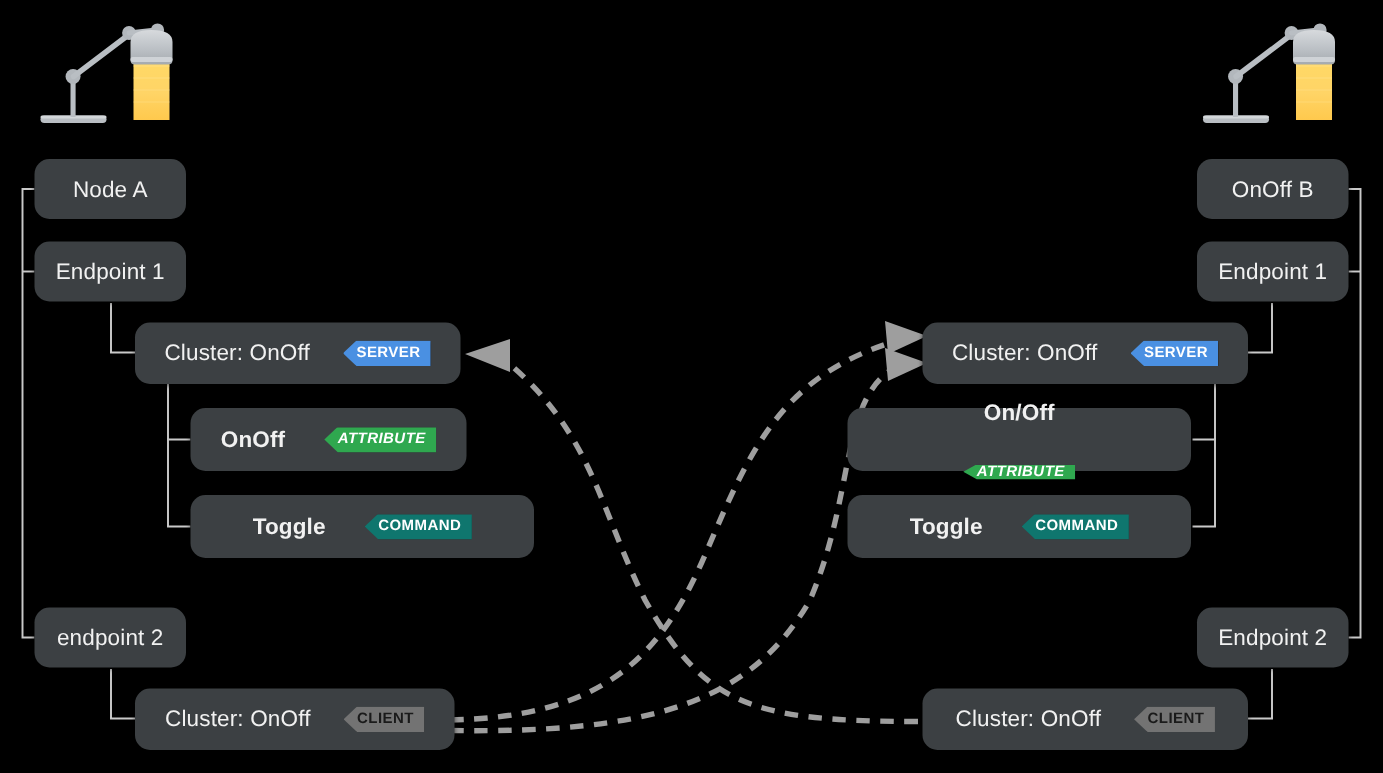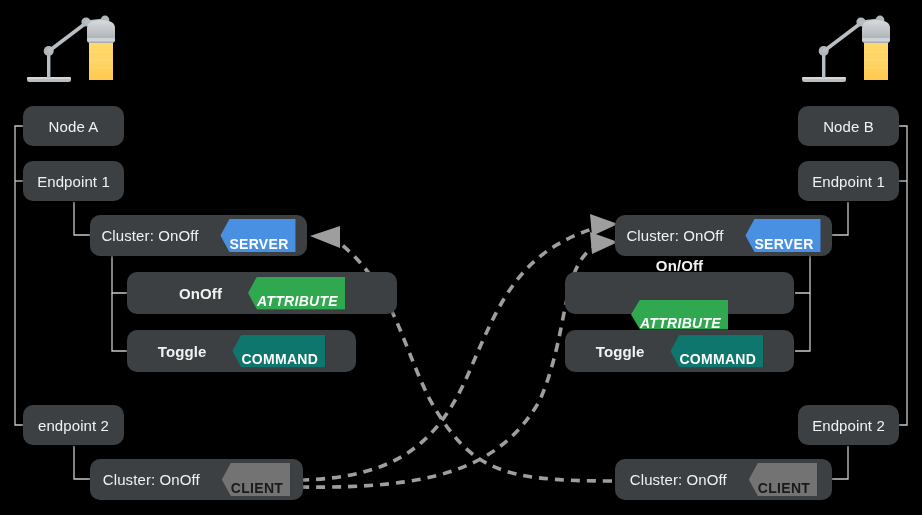--- a/index.html
+++ b/index.html
@@ -63,22 +63,22 @@
     font-size: 15px;
     font-weight: 700;
   }
   
   .badge {
     position: relative;
     display: inline-flex;
     align-items: center;
     justify-content: center;
     height: 17px;
-    padding: 16px 7px 0 9px;
-    font-size: 14px;
+    padding: 0 7px 0 9px;
+    font-size: 10px;
     font-weight: 700;
     letter-spacing: 0.3px;
     line-height: 1;
     white-space: nowrap;
     clip-path: polygon(9px 0, 100% 0, 100% 100%, 9px 100%, 0 50%);
     box-shadow: 1px 1px 2px rgba(0,0,0,0.5);
     text-align: center;
   }
   .badge-server { background: #4a90e2; color: #ffffff; }
   .badge-attribute { background: #2fa84f; color: #ffffff; font-style: italic; }
@@ -214,41 +214,41 @@
 
   <div class="box" style="left:23px; top:161px; width:101px; height:40px;">
     <span class="box-label">Endpoint 1</span>
   </div>
 
   <div class="box cluster-box" style="left:90px; top:215px; width:217px; height:41px;">
     <span class="box-label">Cluster: OnOff</span>
     <span class="badge badge-server">SERVER</span>
   </div>
 
-  <div class="box member-box" style="left:127px; top:272px; width:270px; height:42px;">
+  <div class="box member-box" style="left:127px; top:272px; width:184px; height:42px;">
     <span class="box-label">OnOff</span>
     <span class="badge badge-attribute">ATTRIBUTE</span>
   </div>
 
   <div class="box member-box" style="left:127px; top:330px; width:229px; height:42px;">
     <span class="box-label">Toggle</span>
     <span class="badge badge-command">COMMAND</span>
   </div>
 
   <div class="box" style="left:23px; top:405px; width:101px; height:40px;">
     <span class="box-label">endpoint 2</span>
   </div>
 
   <div class="box cluster-box" style="left:90px; top:459px; width:213px; height:41px;">
     <span class="box-label">Cluster: OnOff</span>
     <span class="badge badge-client">CLIENT</span>
   </div>
 
   <div class="box" style="left:798px; top:106px; width:101px; height:40px;">
-    <span class="box-label">Node B</span>
+    <span class="box-label">OnOff B</span>
   </div>
 
   <div class="box" style="left:798px; top:161px; width:101px; height:40px;">
     <span class="box-label">Endpoint 1</span>
   </div>
 
   <div class="box cluster-box" style="left:615px; top:215px; width:217px; height:41px;">
     <span class="box-label">Cluster: OnOff</span>
     <span class="badge badge-server">SERVER</span>
   </div>

